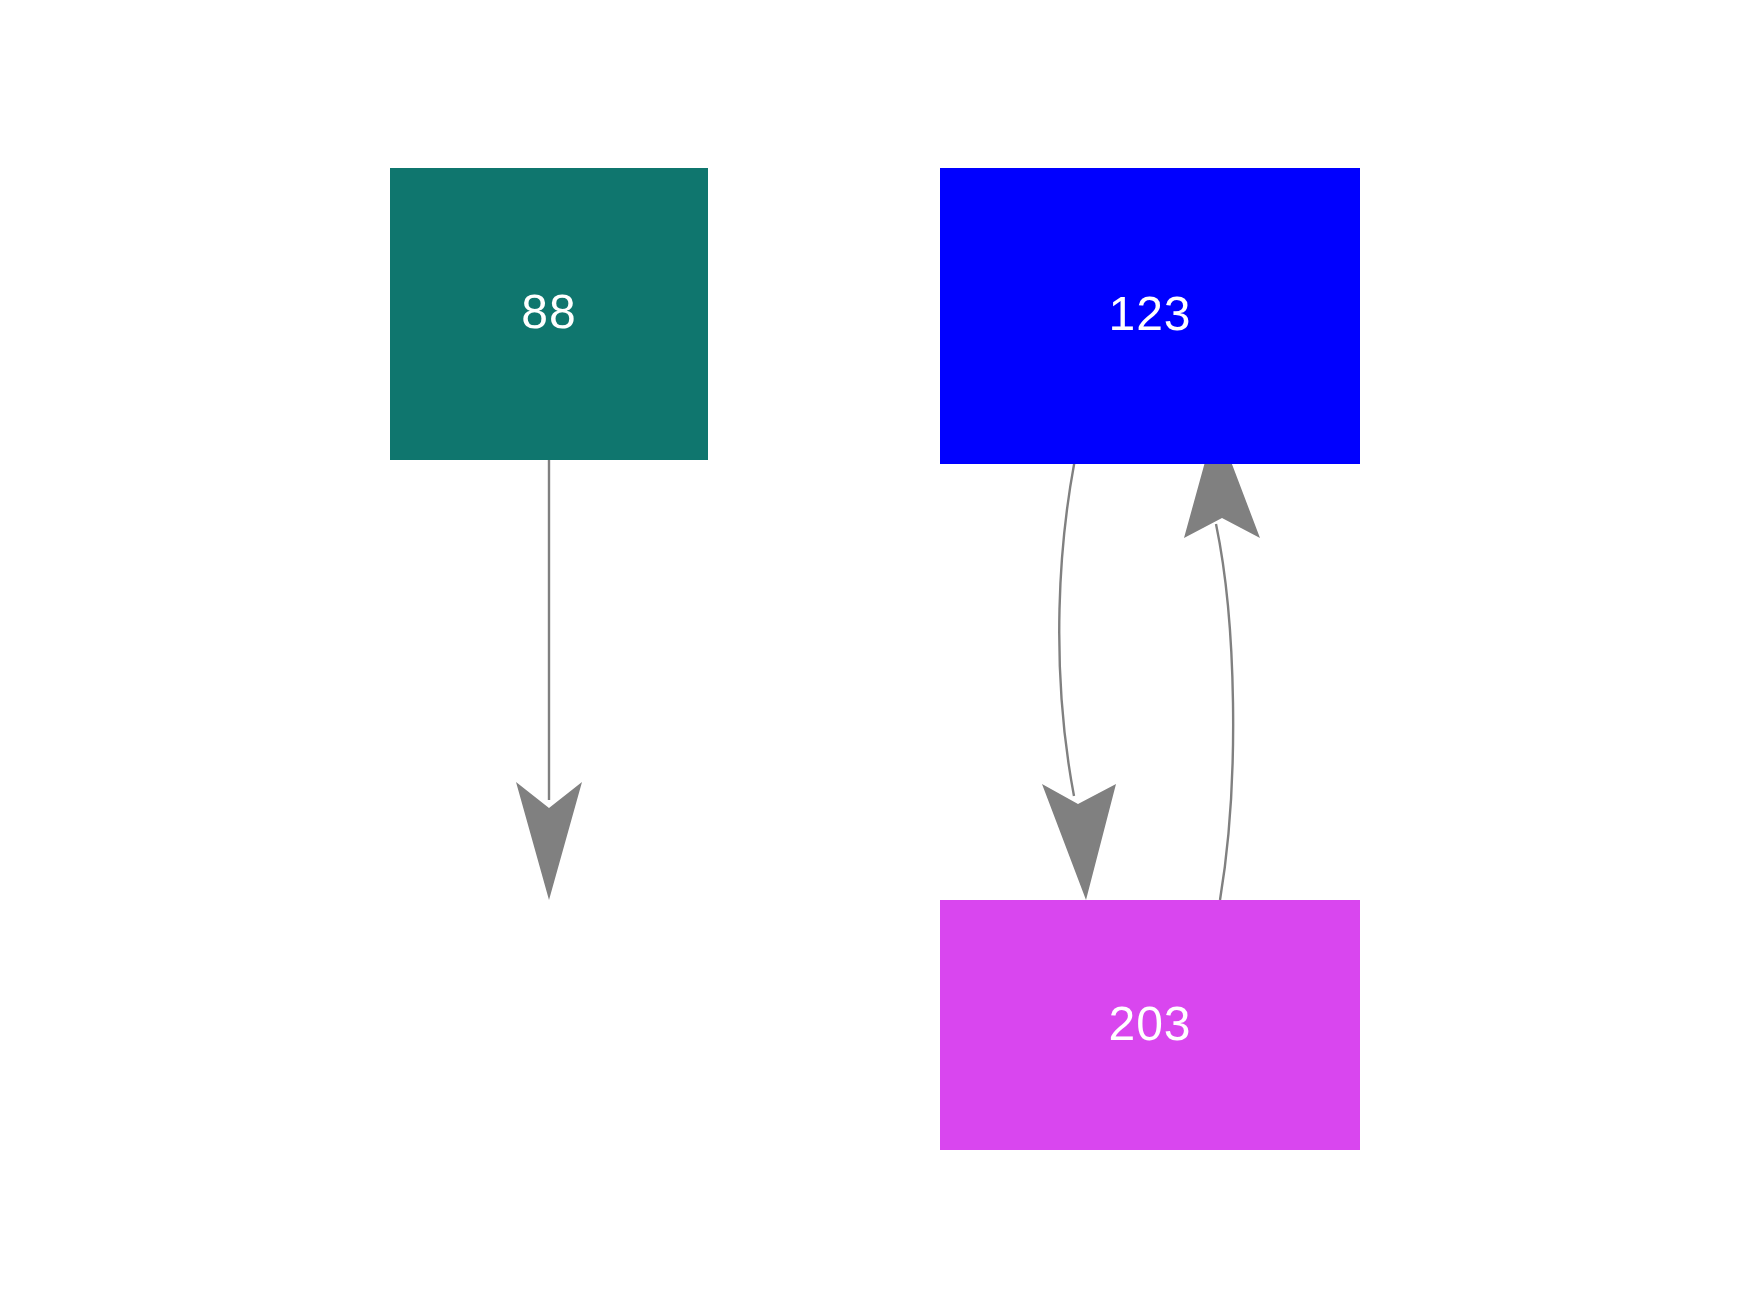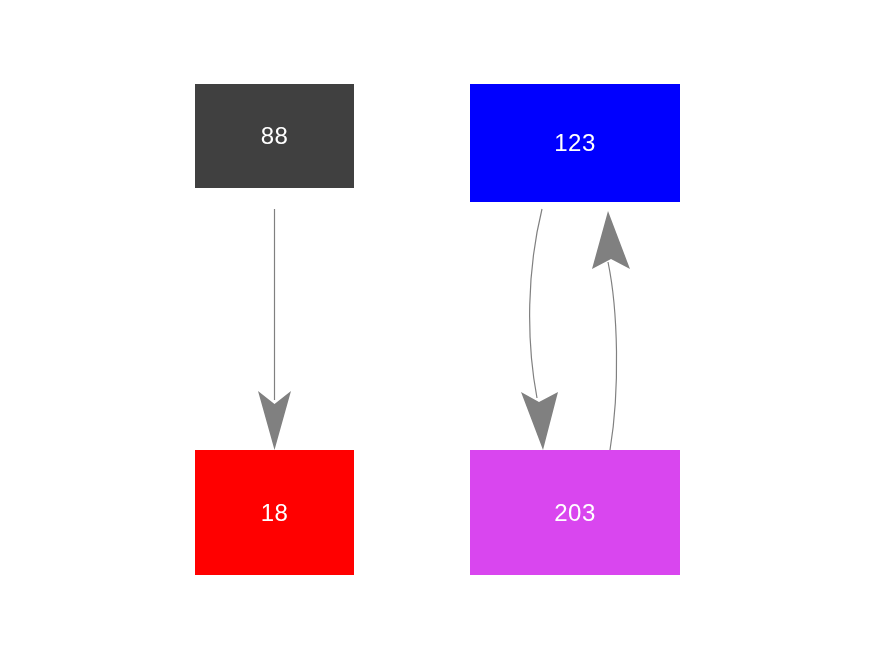--- a/index.html
+++ b/index.html
@@ -59,29 +59,26 @@
       <path d="M 543,450 L 521,392 L 539,402 L 558,392 Z" fill="#808080"></path>
     </g>
 
     <g>
       <path d="M 610,450 C 620,390 618,310 608,262" fill="none" stroke="#808080" stroke-width="1.2"></path>
       <path d="M 608,211 L 630,269 L 611,259 L 592,269 Z" fill="#808080"></path>
     </g>
 
   </svg>
 
-  <div class="node" style="left:195px; top:84px; width:159px; height:104px; background:#404040;">
+  <div class="node" style="left:195px; top:84px; width:159px; height:146px; background:#0f766e;">
     <span class="node-label">88</span>
   </div>
 
-  <div class="node" style="left:470px; top:84px; width:210px; height:118px; background:#0000ff;">
+  <div class="node" style="left:470px; top:84px; width:210px; height:148px; background:#0000ff;">
     <span class="node-label">123</span>
   </div>
 
-  <div class="node" style="left:195px; top:450px; width:159px; height:125px; background:#ff0000;">
-    <span class="node-label">18</span>
-  </div>
 
   <div class="node" style="left:470px; top:450px; width:210px; height:125px; background:#d946ef;">
     <span class="node-label">203</span>
   </div>
 
 </div>
 
 </body></html>

